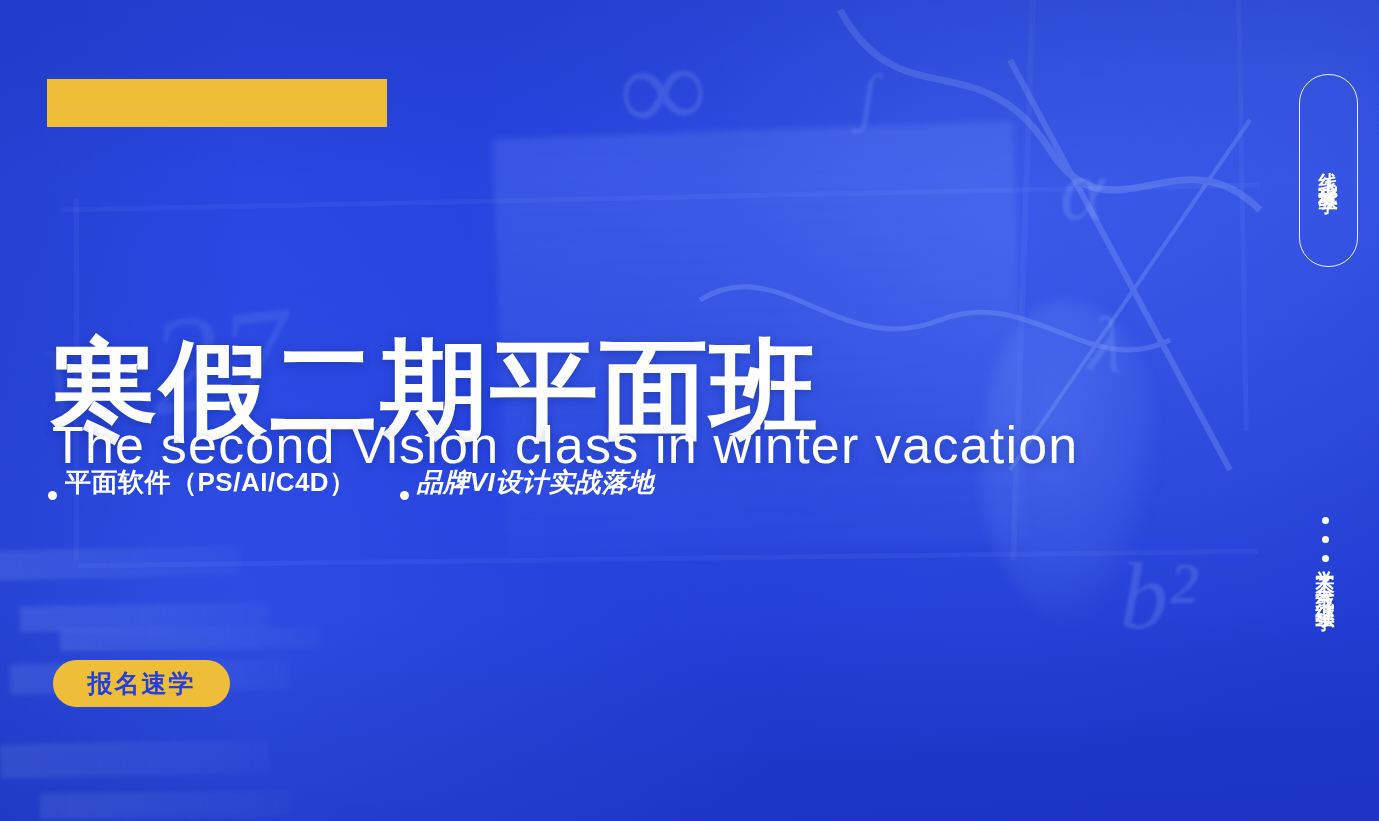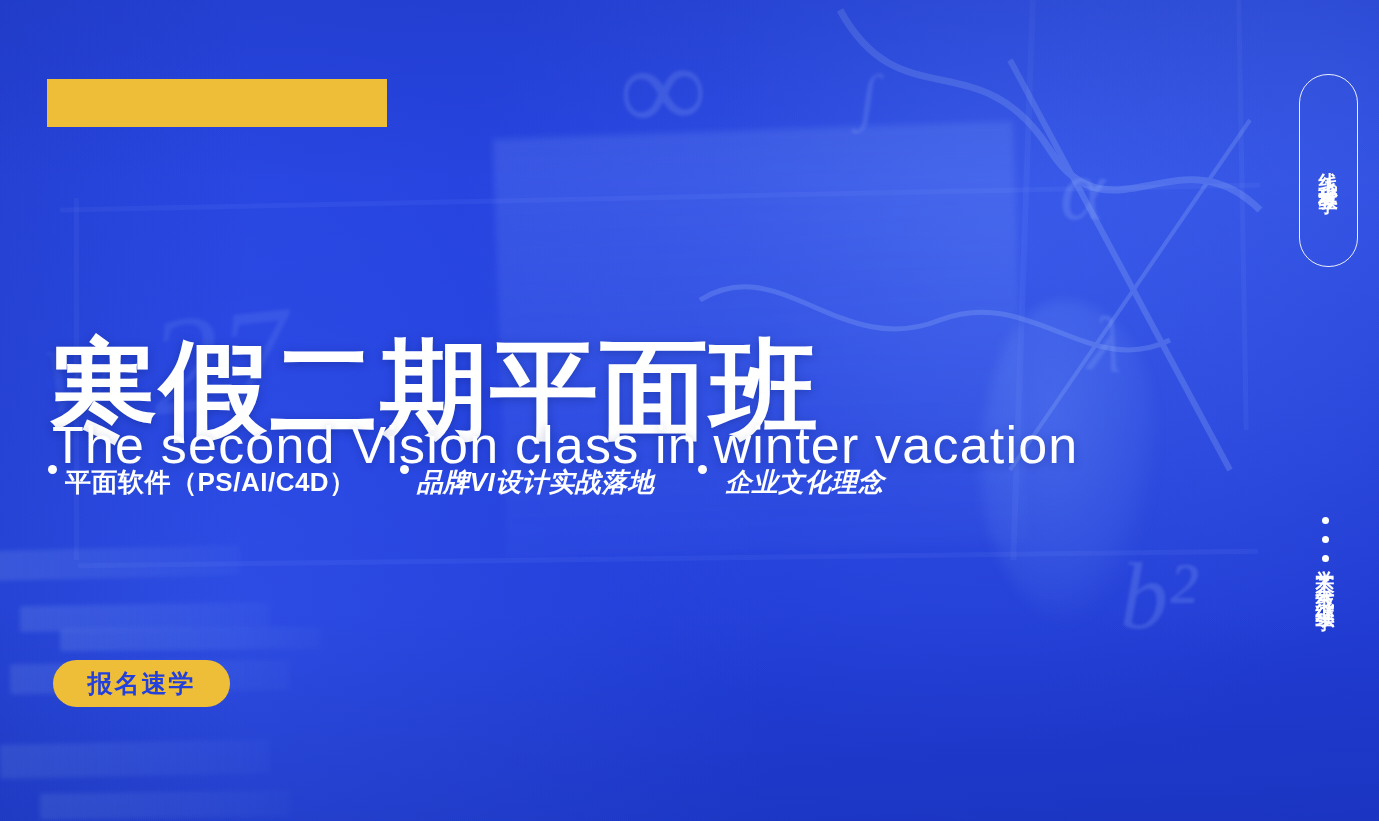--- a/index.html
+++ b/index.html
@@ -151,21 +151,21 @@
   .features {
     position: absolute;
     left: 48px;
     top: 465px;
     display: flex;
     align-items: center;
     white-space: nowrap;
   }
   .feature {
     display: flex;
-    align-items: flex-start;
+    align-items: flex-end;
     color: #ffffff;
     font-size: 26px;
     font-weight: 700;
     letter-spacing: .5px;
   }
   .feature + .feature { margin-left: 44px; font-style: italic; }
   .feature .dot {
     width: 9px;
     height: 9px;
     border-radius: 50%;
@@ -310,24 +310,20 @@
 
     <div class="features">
       <div class="feature">
         <span class="dot"></span>
         <span>平面软件（PS/AI/C4D）</span>
       </div>
       <div class="feature">
         <span class="dot"></span>
         <span>品牌VI设计实战落地</span>
       </div>
-      <div class="feature wide">
-        <span class="dot"></span>
-        <span>企业文化理念</span>
-      </div>
     </div>
 
     <button class="cta">报名速学</button>
 
     <div class="badge">
       <span class="badge-text">线上小班教学</span>
     </div>
 
     <div class="side-dots">
       <i></i>

